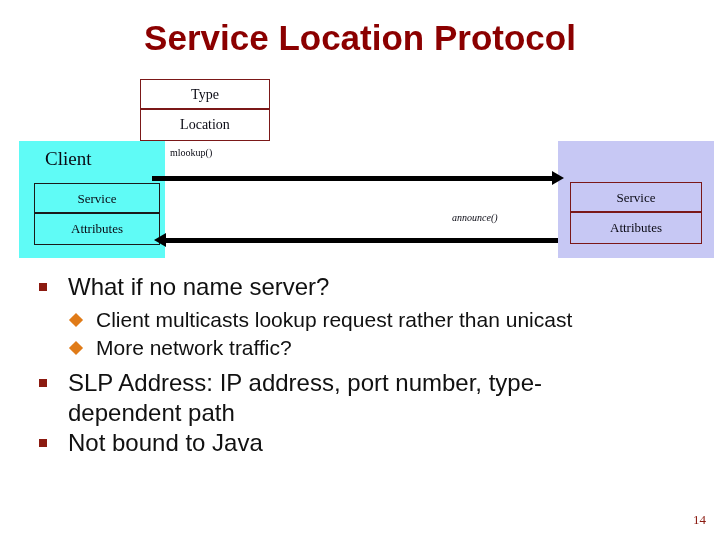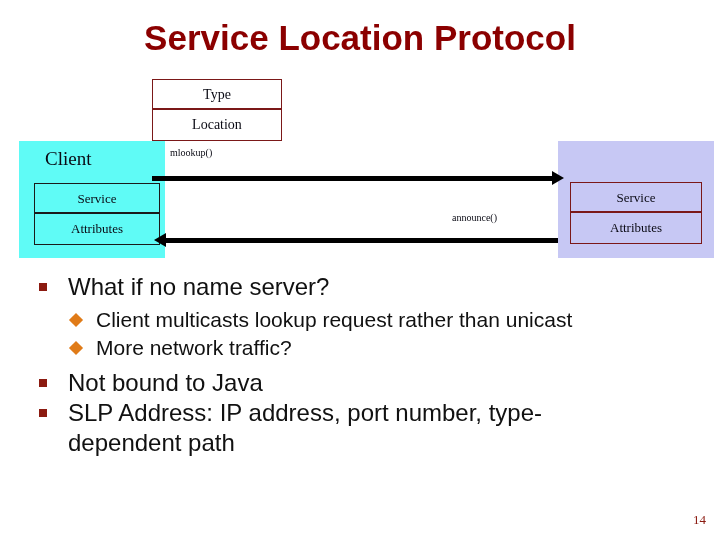--- a/index.html
+++ b/index.html
@@ -35,21 +35,21 @@
     position: absolute;
     left: 0;
     top: 70px;
     width: 720px;
     height: 195px;
   }
 
   
   #type-template-box {
     position: absolute;
-    left: 152px;
+    left: 140px;
     top: 9px;
     width: 130px;
     background: #ffffff;
     border: 1px solid #7B1818;
     box-sizing: border-box;
   }
   .tt-cell {
     height: 30px;
     line-height: 30px;
     text-align: center;
@@ -167,21 +167,21 @@
   #arrow-announce-head { left: 154px; top: 163px; }
 
   .arrow-label {
     position: absolute;
     font-family: "Liberation Serif", serif;
     font-size: 10px;
     color: #0a0a14;
     white-space: nowrap;
   }
   #label-mlookup { left: 170px; top: 77px; }
-  #label-announce { left: 452px; top: 142px; }
+  #label-announce { left: 452px; top: 142px; font-style: italic; }
 
   
   #body {
     position: absolute;
     left: 0;
     top: 272px;
     width: 644px;
     height: 240px;
   }
   .bullet-l1 {
@@ -285,23 +285,23 @@
 
   <div class="bullet-l2">
     <span class="marker"></span>
     <span>More network traffic?</span>
   </div>
 
   <div class="sp6"></div>
 
   <div class="bullet-l1">
     <span class="marker"></span>
+    <span>SLP Address: IP address, port number, type-dependent path</span>
+  </div>
+
+  <div class="bullet-l1">
+    <span class="marker"></span>
     <span>Not bound to Java</span>
   </div>
 
-  <div class="bullet-l1">
-    <span class="marker"></span>
-    <span>SLP Address: IP address, port number, type-dependent path</span>
-  </div>
-
 </div>
 
 <div id="page-number">14</div>
 
 </body></html>

